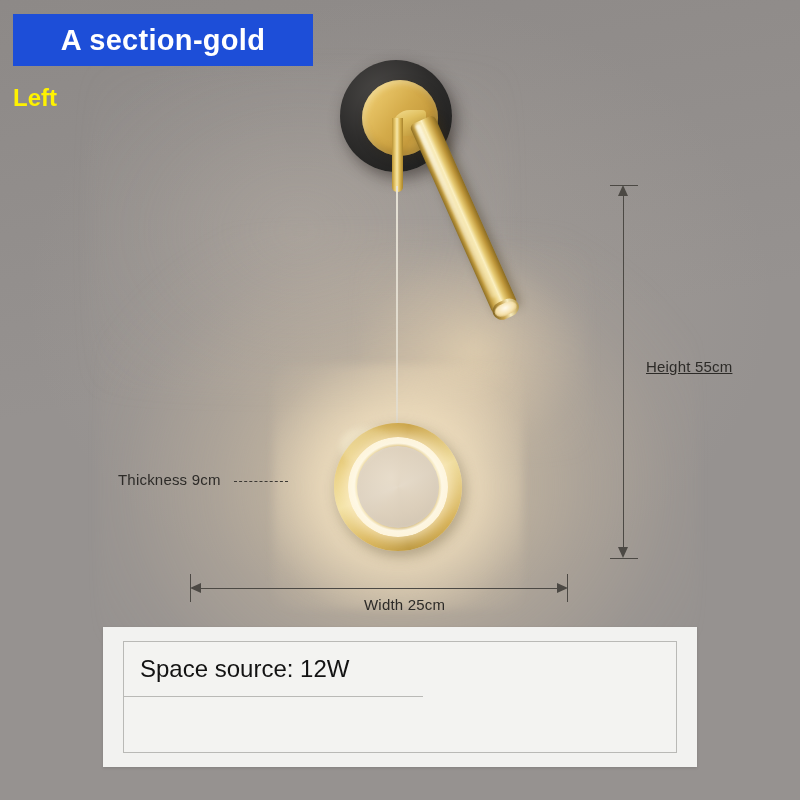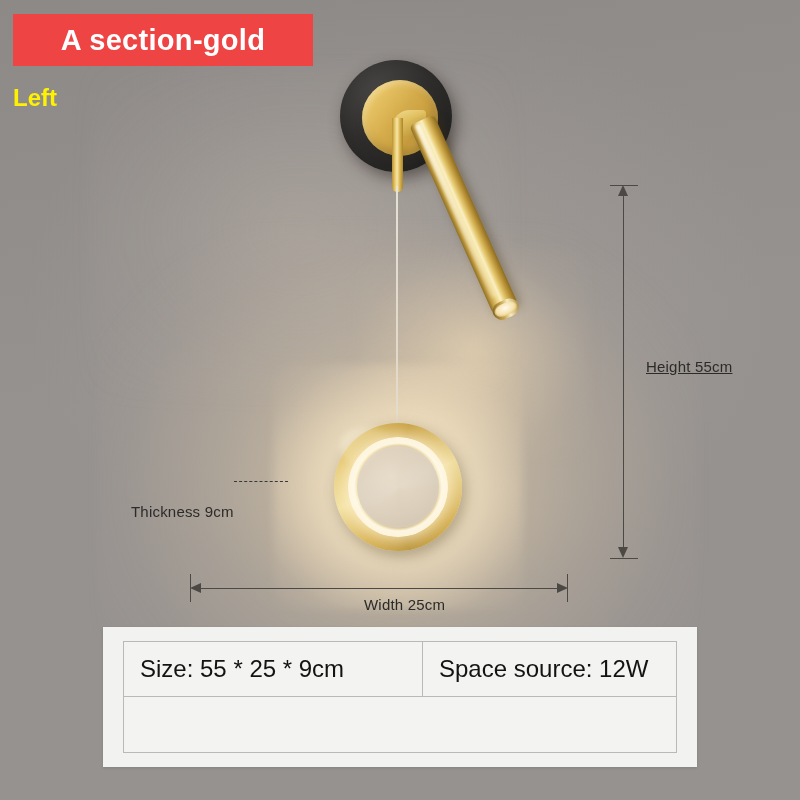--- a/index.html
+++ b/index.html
@@ -248,21 +248,21 @@
     position: absolute;
     height: 0;
     border-top: 1.5px dashed #3b3833;
   }
 
   
   .banner {
     position: absolute;
     left: 13px; top: 14px;
     width: 300px; height: 52px;
-    background: #ef4444;
+    background: #1d4ed8;
     display: flex;
     align-items: center;
     justify-content: center;
   }
   .banner-text {
     color: #ffffff;
     font-size: 29px;
     font-weight: bold;
     letter-spacing: .3px;
   }
@@ -357,29 +357,28 @@
   <div>
     <div class="dim-line" style="left:190px; top:574px; width:1px; height:28px;"></div>
     <div class="dim-line" style="left:567px; top:574px; width:1px; height:28px;"></div>
     <div class="dim-line" style="left:193px; top:588px; width:372px; height:1px;"></div>
     <div class="arrow arrow-left" style="left:190px; top:583px;"></div>
     <div class="arrow arrow-right" style="left:557px; top:583px;"></div>
     <div class="dim-label" style="left:336px; top:596px;margin-left:28px;">Width 25cm</div>
   </div>
 
   <div>
-    <div class="dim-label" style="left:131px; top:471px;margin-top:32px;">Thickness 9cm</div>
+    <div class="dim-label" style="left:118px; top:471px;">Thickness 9cm</div>
     <div class="dash-run" style="left:234px; top:481px; width:54px;"></div>
   </div>
 
   <div class="banner">
     <span class="banner-text">A section-gold</span>
   </div>
   <div class="subtitle">Left</div>
 
   <div class="spec-panel">
     <div class="spec-table">
-      <div class="spec-cell">Size: 55 * 25 * 9cm</div>
       <div class="spec-cell c2">Space source: 12W</div>
     </div>
   </div>
 
 </div>
 
 </body></html>

